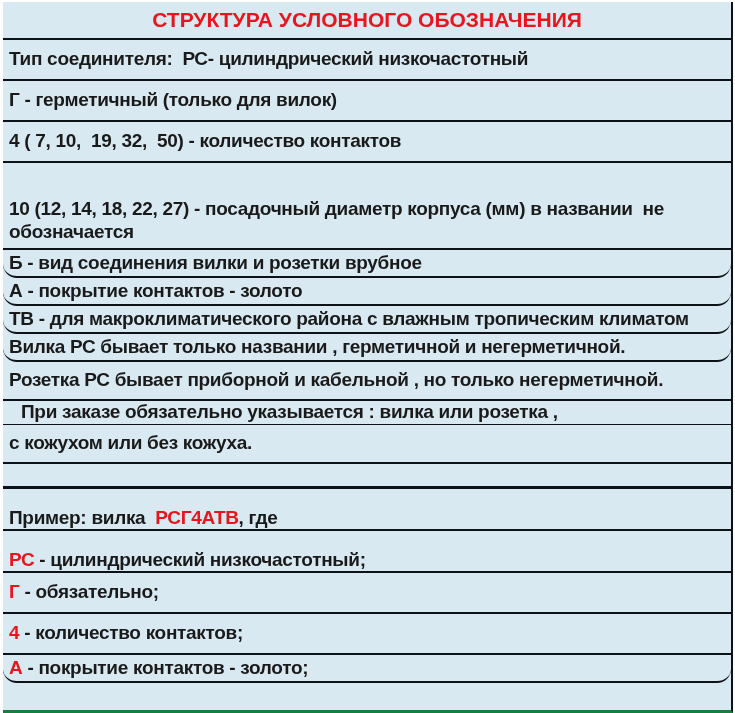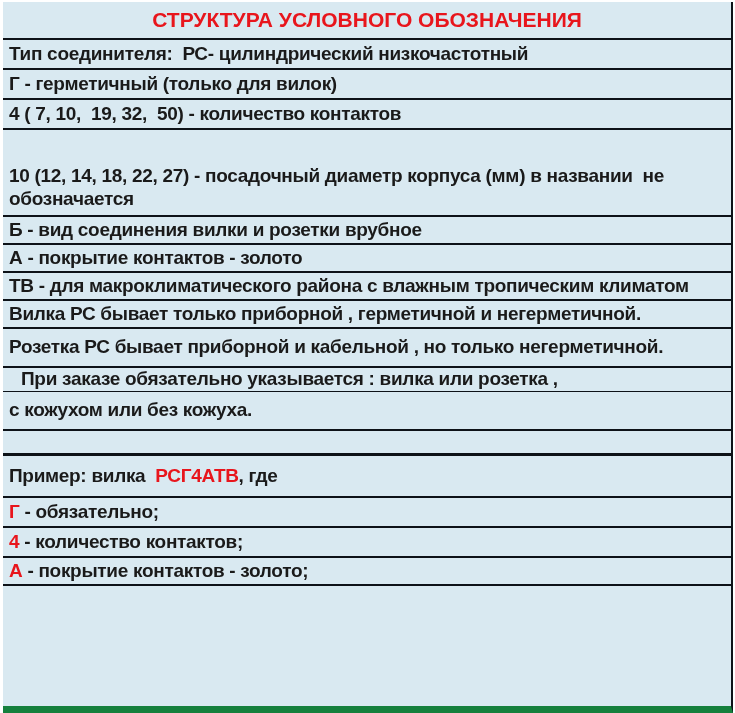--- a/index.html
+++ b/index.html
@@ -4,63 +4,64 @@
 <style>
   html,body{margin:0;padding:0;background:#ffffff;}
   .canvas{
     position:relative;width:735px;height:713px;background:#ffffff;overflow:hidden;
     font-family:"Liberation Sans","DejaVu Sans",sans-serif;
     font-weight:bold;color:#1a1a1a;
   }
   .tbl{
     position:absolute;left:3px;top:2px;width:730px;height:711px;
     box-sizing:border-box;background:#d9e9f1;
-    border-right:2px solid #0d1218;border-bottom:7px solid #15803d;
+    border-right:2px solid #0d1218;border-bottom:3px solid #15803d;
     display:flex;flex-direction:column;
   }
   .row{
     box-sizing:border-box;flex:0 0 auto;width:100%;
     display:flex;align-items:center;
     padding:0 6px;border-bottom:2px solid #0d1218;
     font-size:19px;line-height:1.18;letter-spacing:-0.3px;
     white-space:pre-wrap;
   }
   .row .txt{width:100%;}
   .red{color:#e8151c;}
   .t-title{height:38px;justify-content:center;text-align:center;color:#e8151c;font-size:21px;letter-spacing:0;}
   .t-title .txt{width:auto;}
   .t-code{height:37px;padding-left:128px;font-size:20px;}
-  .t-h30{height:30px;}
+  .t-h30{height:41px;}
   .t-h57{height:57px;margin-top:30px;}
-  .t-h28{height:28px;}
+  .t-h28{height:28px;border-radius:14px;}
   .t-h27{height:39px;}
   .t-h24{height:24px;padding-left:18px;}
   .t-h25{height:25px;}
-  .t-h42{height:42px;}
+  .t-h42{height:42px;align-items:flex-end;}
   .t-thin{border-bottom-width:1px;}
   .t-thick{border-bottom-width:3px;}
   .t-tail{flex:1 1 auto;border-bottom:none;}
 </style>
 </head>
 <body>
 
 <div class="canvas">
   <div class="tbl" id="designation-table">
       <div class="row t-title"><div class="txt"><span>СТРУКТУРА УСЛОВНОГО ОБОЗНАЧЕНИЯ</span></div></div>
       <div class="row t-h30"><div class="txt"><span>Тип соединителя:  РС- цилиндрический низкочастотный</span></div></div>
       <div class="row t-h30"><div class="txt"><span>Г - герметичный (только для вилок)</span></div></div>
       <div class="row t-h30"><div class="txt"><span>4 ( 7, 10,  19, 32,  50) - количество контактов</span></div></div>
       <div class="row t-h57"><div class="txt"><span>10 (12, 14, 18, 22, 27) - посадочный диаметр корпуса (мм) в названии  не обозначается</span></div></div>
       <div class="row t-h28"><div class="txt"><span>Б - вид соединения вилки и розетки врубное</span></div></div>
       <div class="row t-h28"><div class="txt"><span>А - покрытие контактов - золото</span></div></div>
       <div class="row t-h28"><div class="txt"><span>ТВ - для макроклиматического района с влажным тропическим климатом</span></div></div>
-      <div class="row t-h28"><div class="txt"><span>Вилка РС бывает только приборной , герметичной и негерметичной.</span></div></div>
+      <div class="row t-h28"><div class="txt"><span>Вилка РС бывает только названии , герметичной и негерметичной.</span></div></div>
       <div class="row t-h27"><div class="txt"><span>Розетка РС бывает приборной и кабельной , но только негерметичной.</span></div></div>
       <div class="row t-h24 t-thin"><div class="txt"><span>При заказе обязательно указывается : вилка или розетка ,</span></div></div>
       <div class="row t-h27"><div class="txt"><span>с кожухом или без кожуха.</span></div></div>
       <div class="row t-h25 t-thick"><div class="txt"><span></span></div></div>
       <div class="row t-h42"><div class="txt"><span>Пример: вилка  </span><span class="red">РСГ4АТВ</span><span>, где</span></div></div>
+      <div class="row t-h42"><div class="txt"><span class="red">РС</span><span> - цилиндрический низкочастотный;</span></div></div>
       <div class="row t-h30"><div class="txt"><span class="red">Г</span><span> - обязательно;</span></div></div>
       <div class="row t-h30"><div class="txt"><span class="red">4</span><span> - количество контактов;</span></div></div>
       <div class="row t-h28"><div class="txt"><span class="red">А</span><span> - покрытие контактов - золото;</span></div></div>
       <div class="row t-tail"><div class="txt"><span></span></div></div>
     </div>
 </div>
 
 </body></html>

